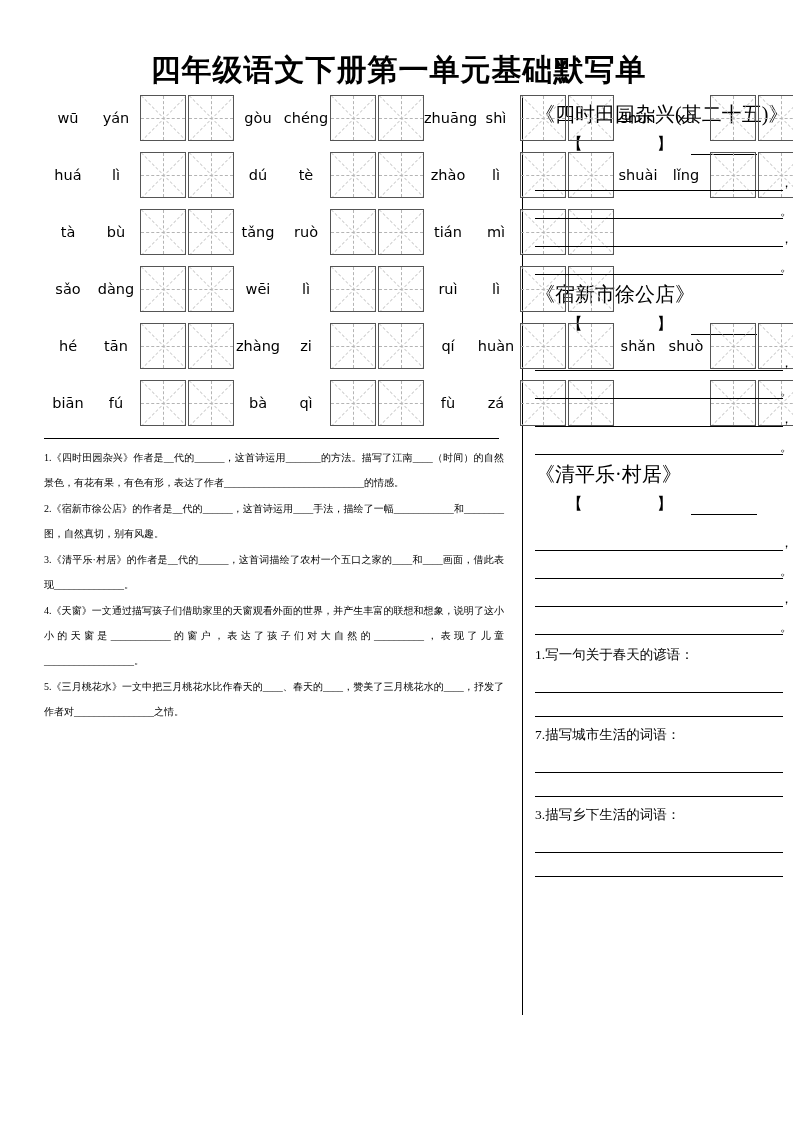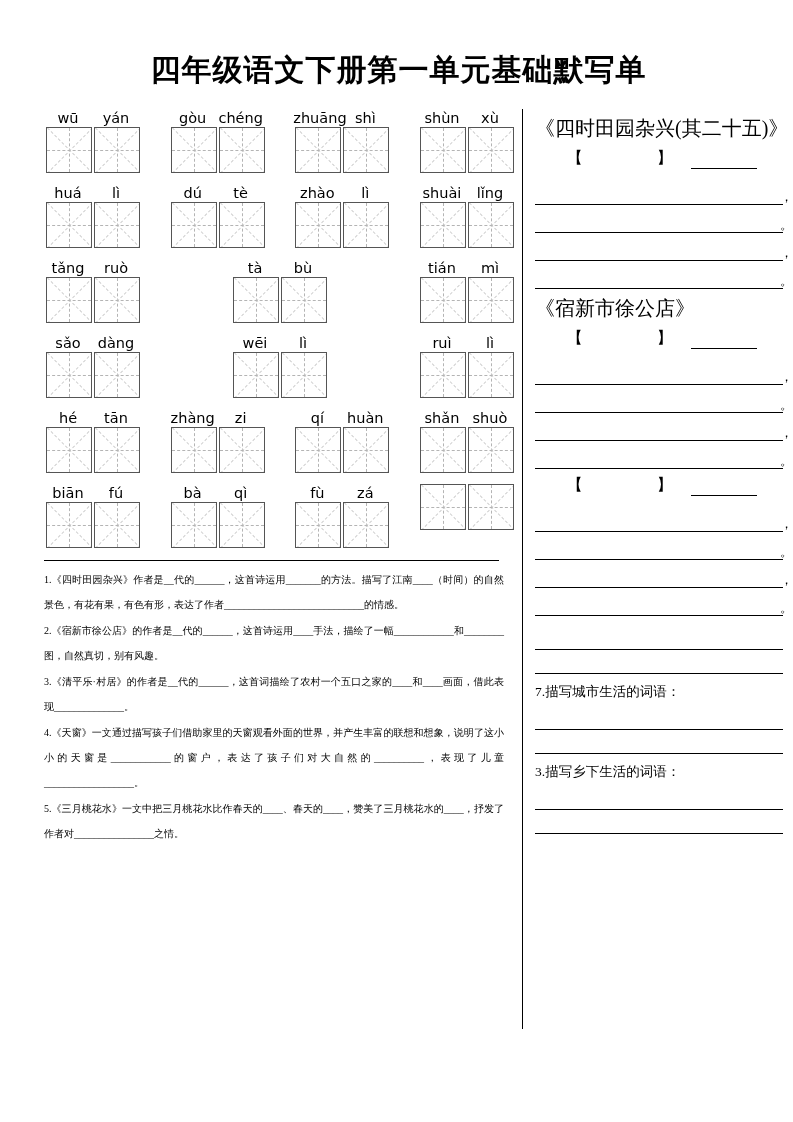--- a/index.html
+++ b/index.html
@@ -20,21 +20,21 @@
     width: 793px;
     height: 1122px;
     box-sizing: border-box;
     padding: 34px 40px 20px 44px;
   }
   .doc-title {
     text-align: center;
     font-size: 30px;
     font-weight: bold;
     letter-spacing: 1px;
-    margin: 16px 0 18px 0;
+    margin: 16px 0 4px 0;
     font-family: "Liberation Serif", "DejaVu Serif", serif;
   }
   .body-cols {
     display: flex;
     align-items: flex-start;
   }
   .col-left {
     width: 470px;
     flex: 0 0 470px;
   }
@@ -53,22 +53,22 @@
   
   .pinyin-row {
     margin-bottom: 11px;
   }
   .word-line {
     display: flex;
     justify-content: space-between;
   }
   .word-group {
     display: flex;
-    flex-direction: column;
-    align-items: flex-end;
+    flex-direction: row;
+    align-items: center;
   }
   .syllables {
     display: flex;
   }
   .syl {
     width: 48px;
     text-align: center;
     font-size: 14.5px;
     font-family: "DejaVu Sans", sans-serif;
     line-height: 18px;
@@ -342,38 +342,38 @@
                     <span class="diag2"></span>
                   </div>
                 </div>
               </div>
             </div>
           </div>
           <div class="pinyin-row">
             <div class="word-line">
               <div class="word-group">
                 <div class="syllables">
+                  <span class="syl">tà</span>
+                  <span class="syl">bù</span>
+                </div>
+                <div class="cells">
+                  <div class="cell">
+                    <span class="diag1"></span>
+                    <span class="diag2"></span>
+                  </div>
+                  <div class="cell">
+                    <span class="diag1"></span>
+                    <span class="diag2"></span>
+                  </div>
+                </div>
+              </div>
+              <div class="word-group">
+                <div class="syllables">
                   <span class="syl">tǎng</span>
                   <span class="syl">ruò</span>
-                </div>
-                <div class="cells">
-                  <div class="cell">
-                    <span class="diag1"></span>
-                    <span class="diag2"></span>
-                  </div>
-                  <div class="cell">
-                    <span class="diag1"></span>
-                    <span class="diag2"></span>
-                  </div>
-                </div>
-              </div>
-              <div class="word-group">
-                <div class="syllables">
-                  <span class="syl">tà</span>
-                  <span class="syl">bù</span>
                 </div>
                 <div class="cells">
                   <div class="cell">
                     <span class="diag1"></span>
                     <span class="diag2"></span>
                   </div>
                   <div class="cell">
                     <span class="diag1"></span>
                     <span class="diag2"></span>
                   </div>
@@ -634,39 +634,41 @@
               <span class="punct">。</span>
             </div>
             <div class="blank-line">
               <span class="punct">，</span>
             </div>
             <div class="blank-line">
               <span class="punct">。</span>
             </div>
           </div>
           <div class="poem-block">
+            <div class="poem-title">《清平乐·村居》</div>
             <div class="poem-first">
               <span class="bracket">【　　】</span>
               <span class="first-blank"></span>
             </div>
             <div class="blank-line">
               <span class="punct">，</span>
             </div>
             <div class="blank-line">
               <span class="punct">。</span>
             </div>
             <div class="blank-line">
               <span class="punct">，</span>
             </div>
             <div class="blank-line">
               <span class="punct">。</span>
             </div>
           </div>
         </div>
       <div id="extra-area" class="extra-block">
+          <div class="extra-q">1.写一句关于春天的谚语：</div>
           <div class="extra-line"></div>
           <div class="extra-line"></div>
           <div class="extra-q">7.描写城市生活的词语：</div>
           <div class="extra-line"></div>
           <div class="extra-line"></div>
           <div class="extra-q">3.描写乡下生活的词语：</div>
           <div class="extra-line"></div>
           <div class="extra-line"></div>
         </div>
     </div>

